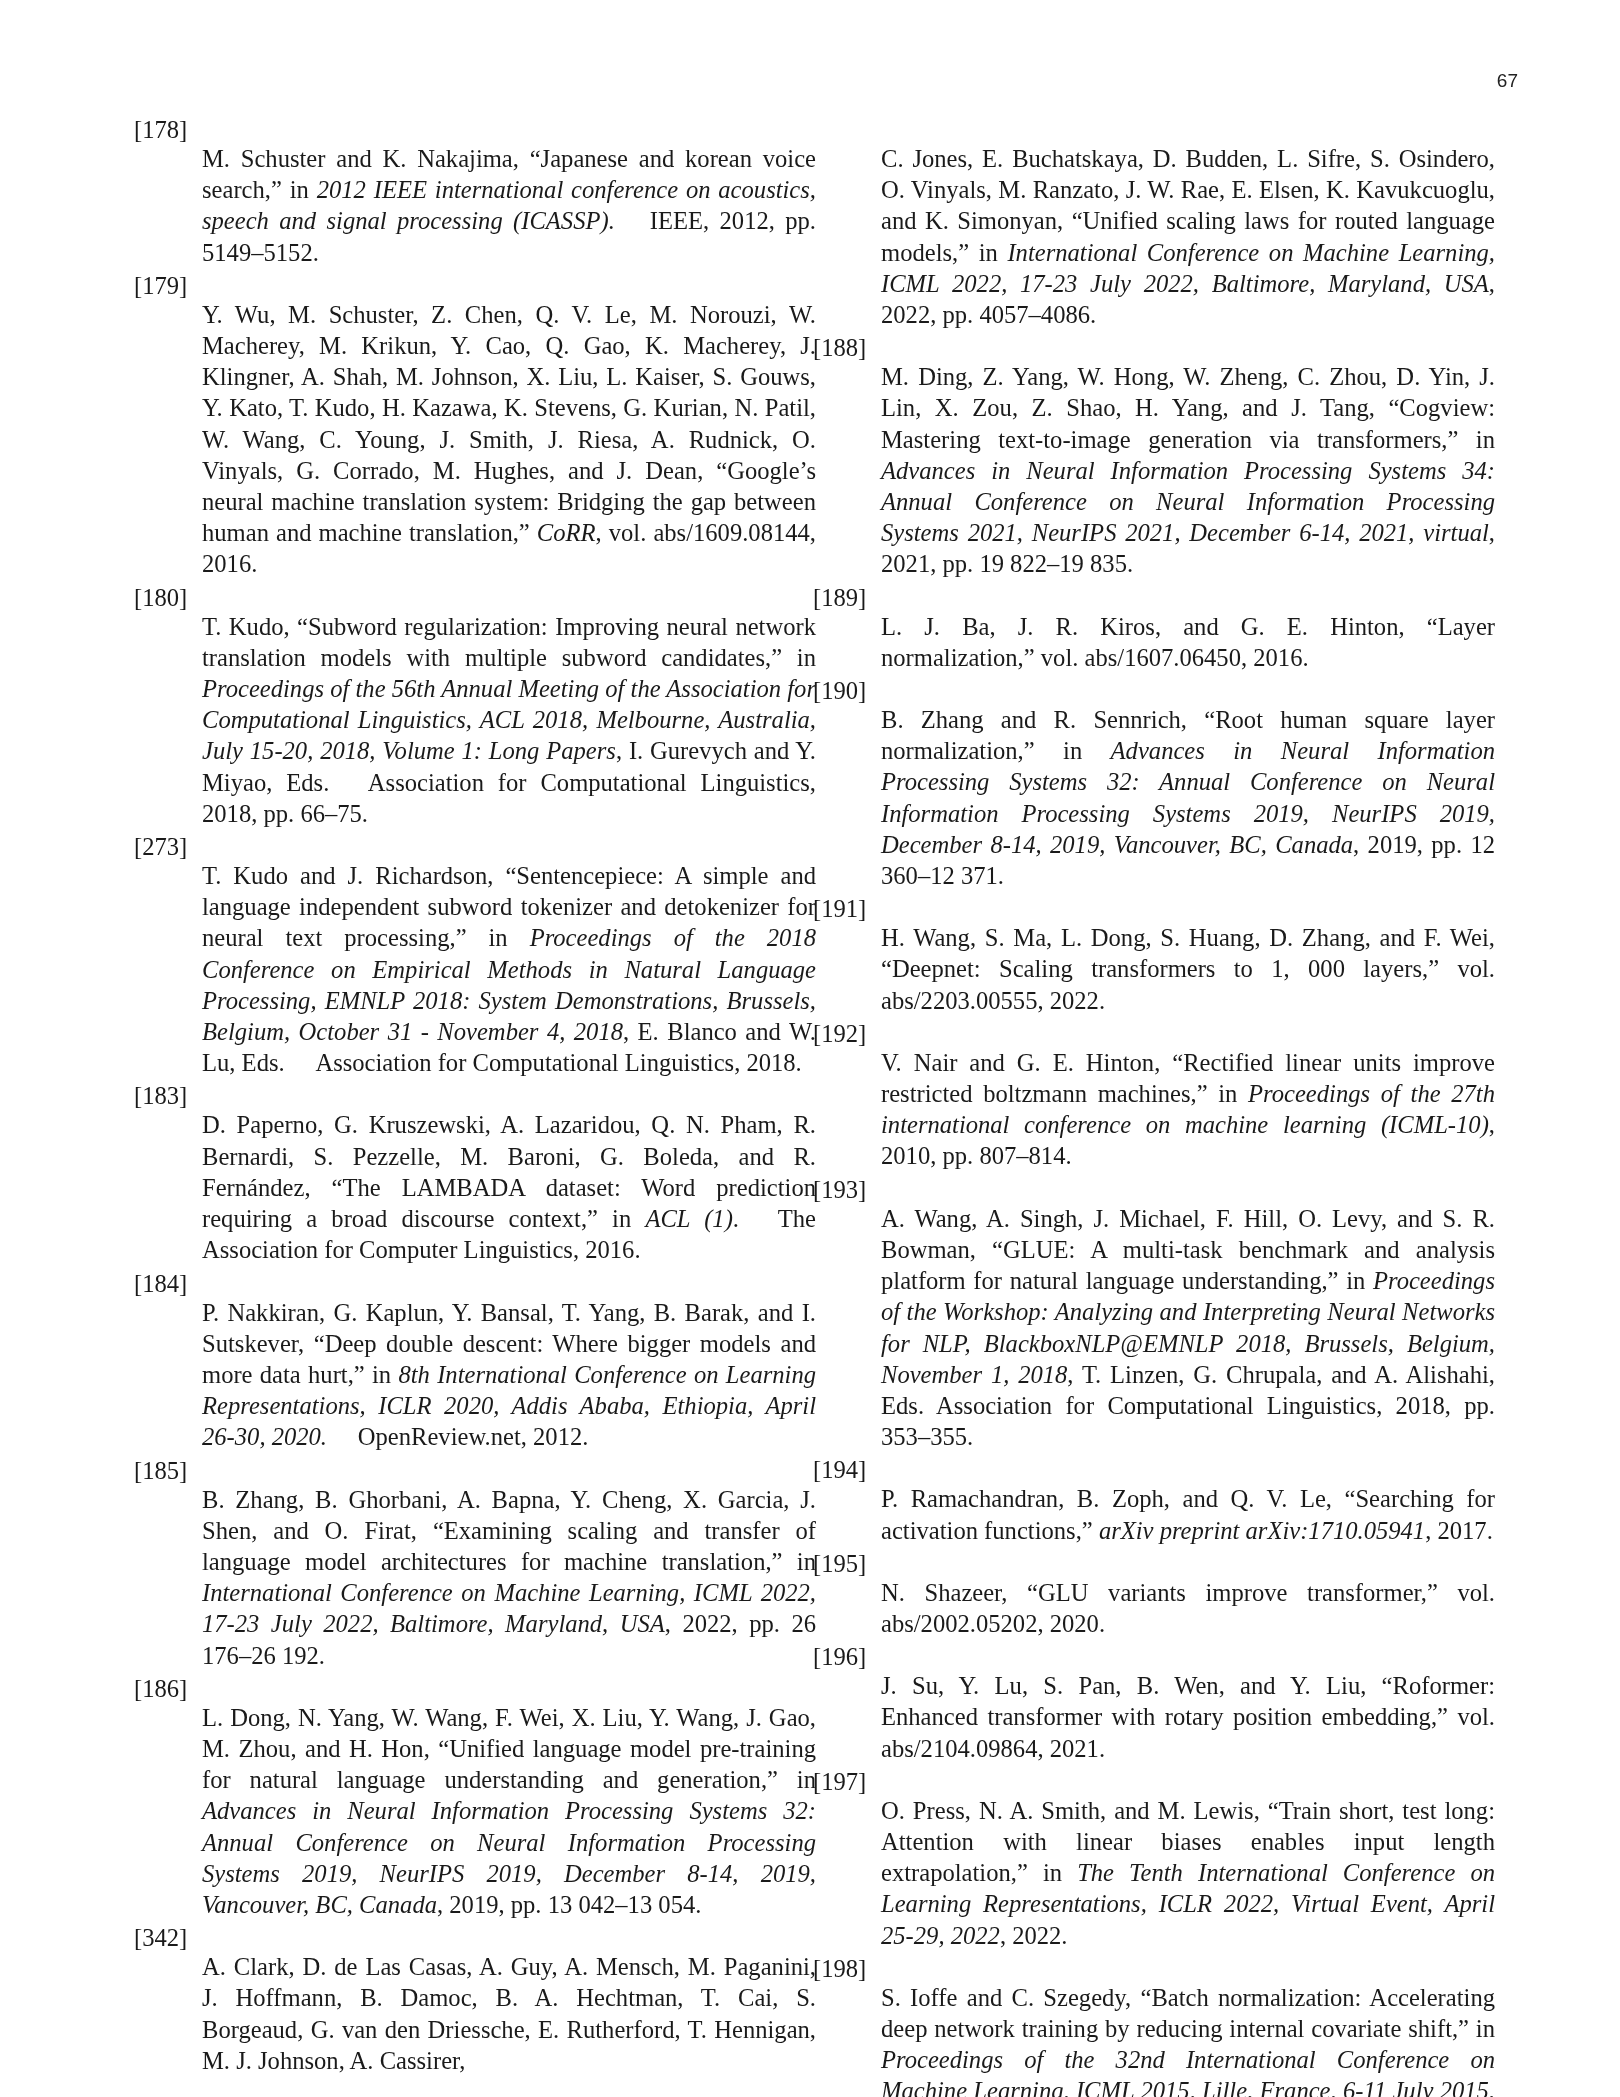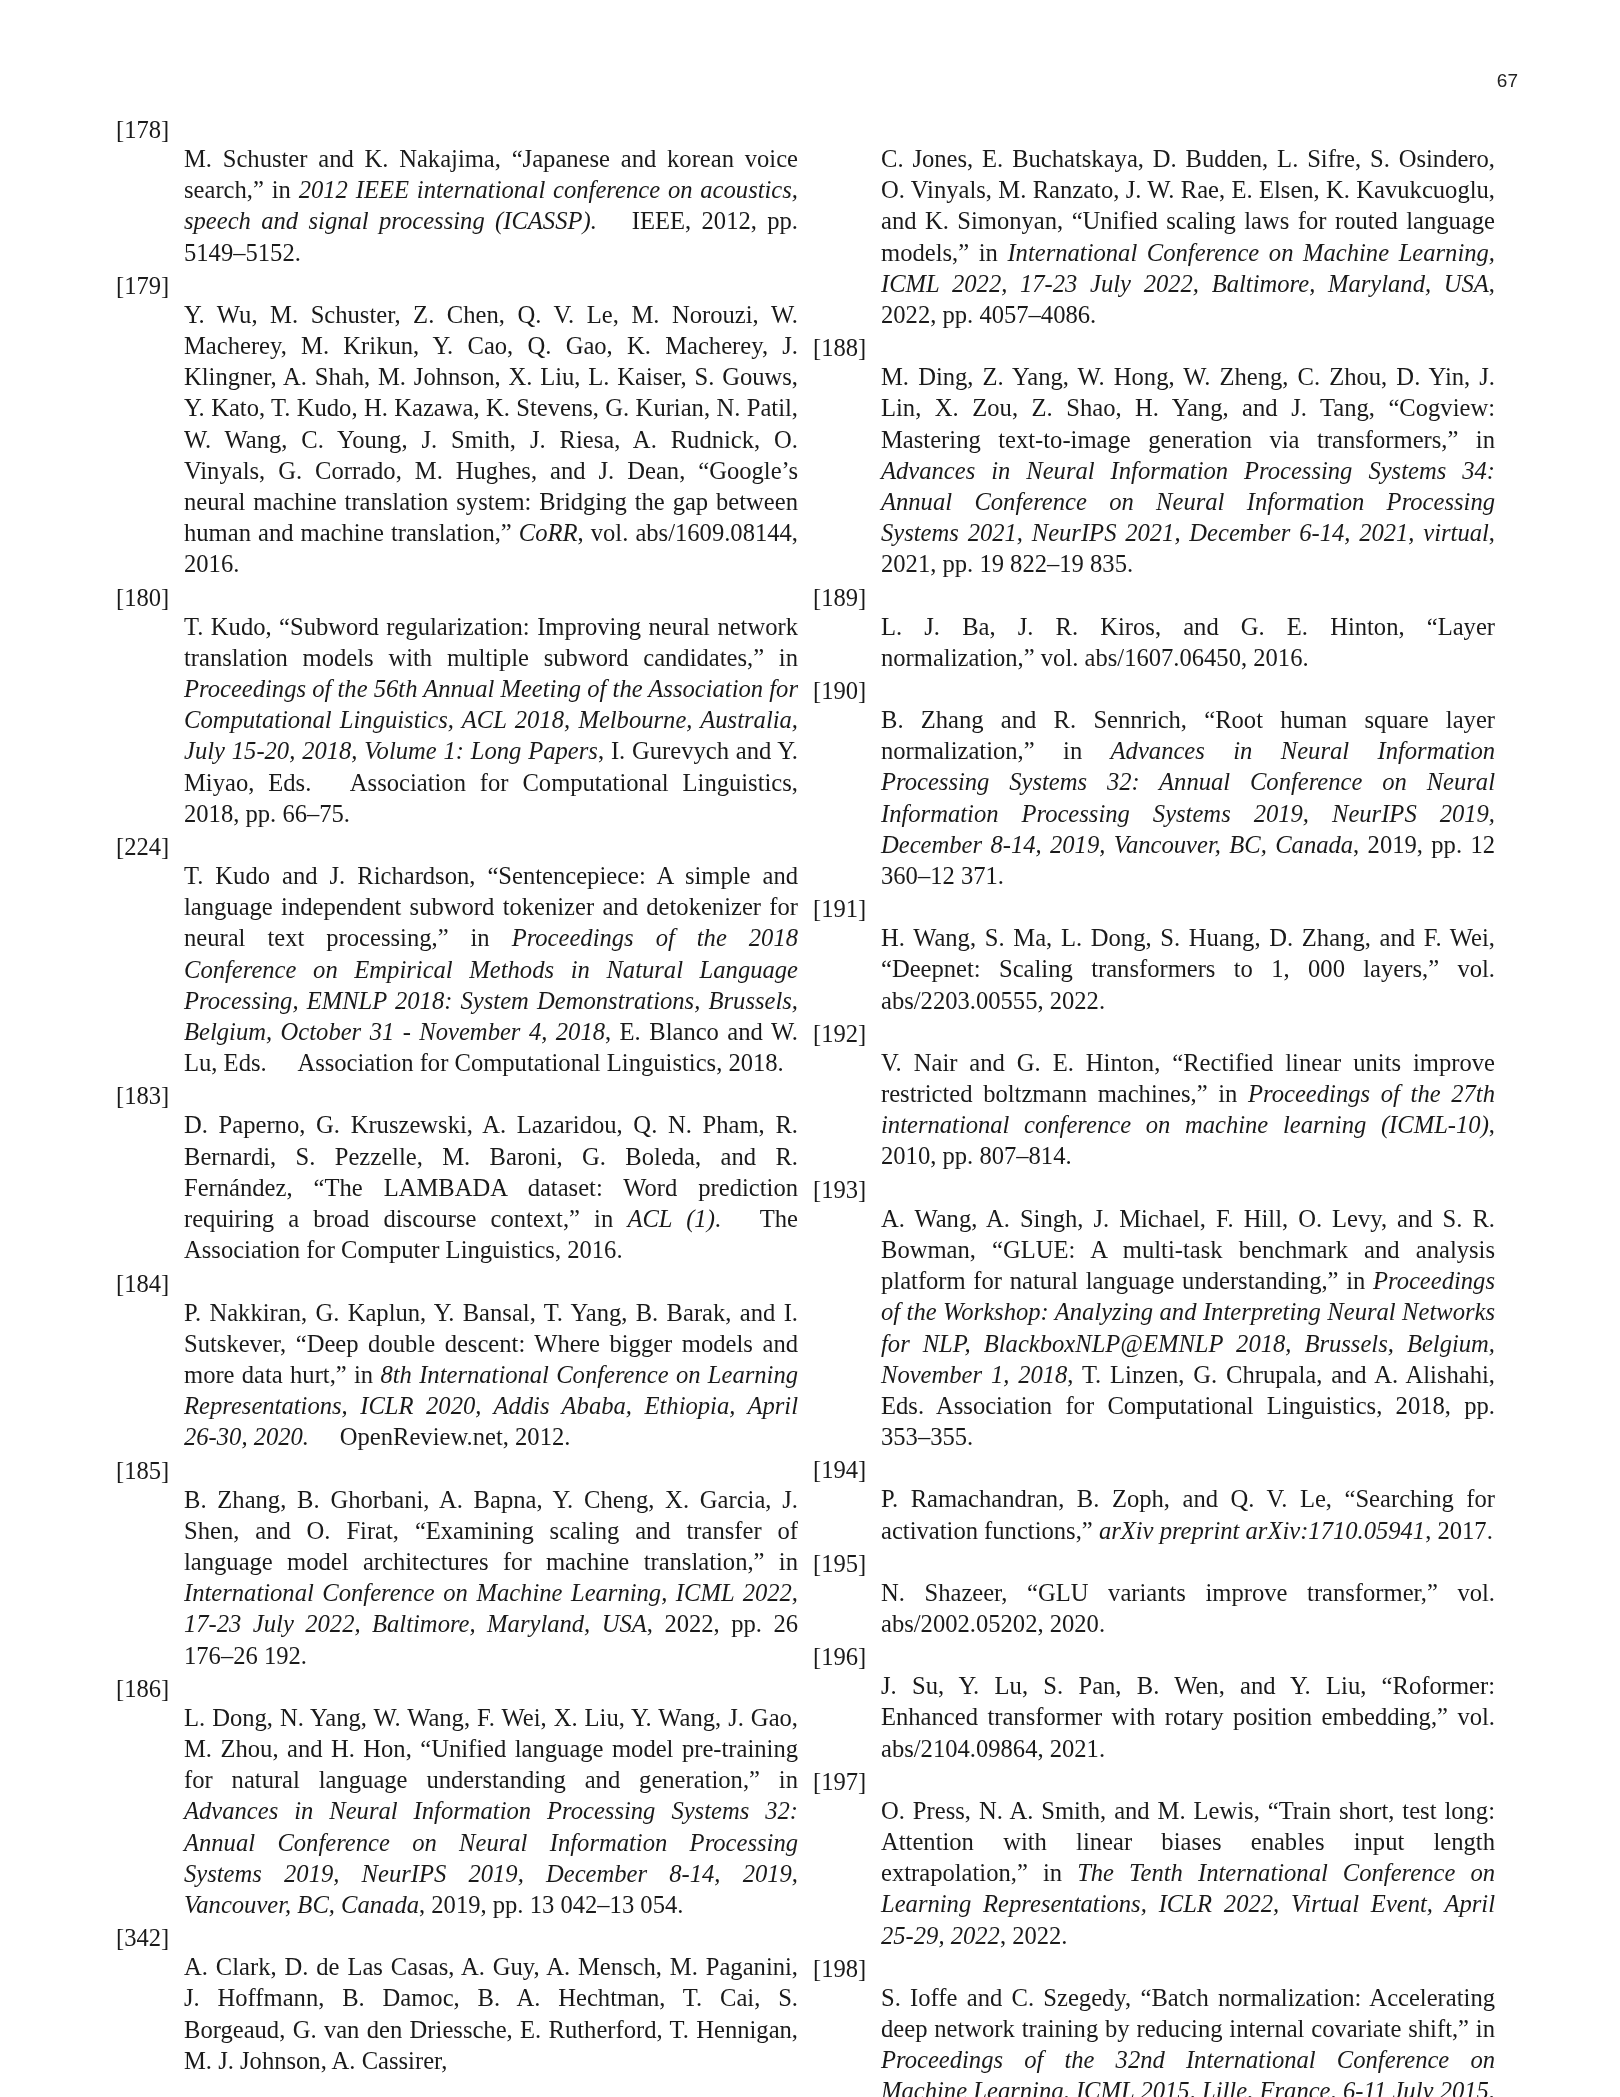--- a/index.html
+++ b/index.html
@@ -1,20 +1,20 @@
 <!DOCTYPE html>
 <html><head>
 <meta charset="utf-8">
 <style>
   html, body { margin: 0; padding: 0; background: #ffffff; }
   body { width: 1620px; height: 2097px; position: relative; overflow: hidden;
          font-family: "DejaVu Serif", "Liberation Serif", serif; color: #1a1a1a; }
   .page-number { position: absolute; top: 70px; right: 102px; font-family: "Liberation Sans", sans-serif; font-size: 19px; color: #222; }
   .col { position: absolute; top: 114px; width: 682px; }
-  .col-left { left: 116px; }
+  .col-left { left: 134px; }
   .col-right { left: 813px; }
   .ref { display: flex; font-family: "Liberation Serif", serif; font-size: 24.6px; line-height: 31.2px; margin-bottom: 2px; }
   .ref-num { flex: 0 0 68px; white-space: nowrap; }
   .ref-body { flex: 1; text-align: justify; hyphens: auto; margin-top: 29px; }
   .ref-cont .ref-num { visibility: hidden; }
   i { font-style: italic; }
 </style>
 </head>
 <body>
 
@@ -27,21 +27,21 @@
     </div>
     <div class="ref">
       <span class="ref-num">[179]</span>
       <span class="ref-body"><span>Y. Wu, M. Schuster, Z. Chen, Q. V. Le, M. Norouzi, W. Macherey, M. Krikun, Y. Cao, Q. Gao, K. Macherey, J. Klingner, A. Shah, M. Johnson, X. Liu, L. Kaiser, S. Gouws, Y. Kato, T. Kudo, H. Kazawa, K. Stevens, G. Kurian, N. Patil, W. Wang, C. Young, J. Smith, J. Riesa, A. Rudnick, O. Vinyals, G. Corrado, M. Hughes, and J. Dean, “Google’s neural machine translation system: Bridging the gap between human and machine translation,” </span><i>CoRR</i><span>, vol. abs/1609.08144, 2016.</span></span>
     </div>
     <div class="ref">
       <span class="ref-num">[180]</span>
       <span class="ref-body"><span>T. Kudo, “Subword regularization: Improving neural network translation models with multiple subword candidates,” in </span><i>Proceedings of the 56th Annual Meeting of the Association for Computational Linguistics, ACL 2018, Melbourne, Australia, July 15-20, 2018, Volume 1: Long Papers</i><span>, I. Gurevych and Y. Miyao, Eds.  Association for Computational Linguistics, 2018, pp. 66–75.</span></span>
     </div>
     <div class="ref">
-      <span class="ref-num">[224]</span>
+      <span class="ref-num">[273]</span>
       <span class="ref-body"><span>T. Kudo and J. Richardson, “Sentencepiece: A simple and language independent subword tokenizer and detokenizer for neural text processing,” in </span><i>Proceedings of the 2018 Conference on Empirical Methods in Natural Language Processing, EMNLP 2018: System Demonstrations, Brussels, Belgium, October 31 - November 4, 2018</i><span>, E. Blanco and W. Lu, Eds.  Association for Computational Linguistics, 2018.</span></span>
     </div>
     <div class="ref">
       <span class="ref-num">[183]</span>
       <span class="ref-body"><span>D. Paperno, G. Kruszewski, A. Lazaridou, Q. N. Pham, R. Bernardi, S. Pezzelle, M. Baroni, G. Boleda, and R. Fernández, “The LAMBADA dataset: Word prediction requiring a broad discourse context,” in </span><i>ACL (1)</i><span>.  The Association for Computer Linguistics, 2016.</span></span>
     </div>
     <div class="ref">
       <span class="ref-num">[184]</span>
       <span class="ref-body"><span>P. Nakkiran, G. Kaplun, Y. Bansal, T. Yang, B. Barak, and I. Sutskever, “Deep double descent: Where bigger models and more data hurt,” in </span><i>8th International Conference on Learning Representations, ICLR 2020, Addis Ababa, Ethiopia, April 26-30, 2020.</i><span>  OpenReview.net, 2012.</span></span>
     </div>

